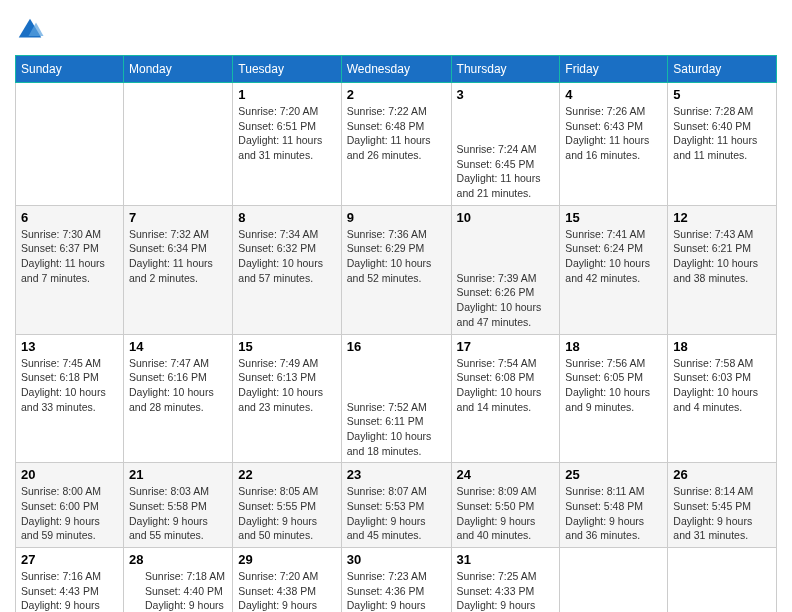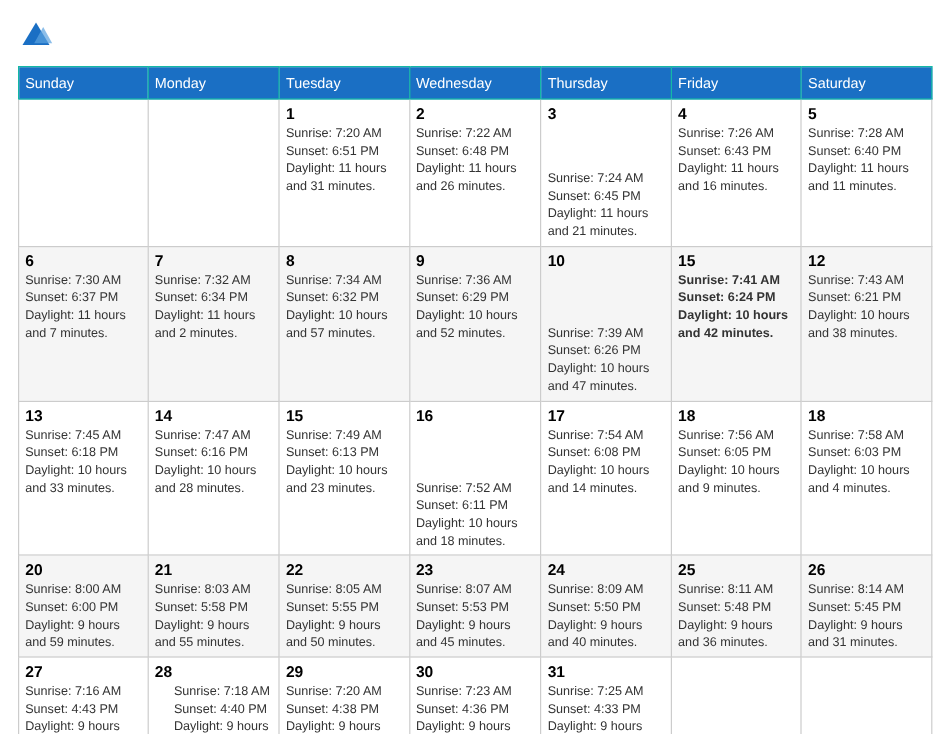--- a/index.html
+++ b/index.html
@@ -181,21 +181,21 @@
 Daylight: 10 hours and 52 minutes.</div>
         </td>
         <td>
           <span class="day-number">10</span>
           <div class="day-info" style="white-space: pre-line; margin-top: 46px;">Sunrise: 7:39 AM
 Sunset: 6:26 PM
 Daylight: 10 hours and 47 minutes.</div>
         </td>
         <td>
           <span class="day-number">15</span>
-          <div class="day-info" style="white-space: pre-line; font-weight: bold;">Sunrise: 7:41 AM
+          <div class="day-info" style="white-space: pre-line;">Sunrise: 7:41 AM
 Sunset: 6:24 PM
 Daylight: 10 hours and 42 minutes.</div>
         </td>
         <td>
           <span class="day-number">12</span>
           <div class="day-info" style="white-space: pre-line;">Sunrise: 7:43 AM
 Sunset: 6:21 PM
 Daylight: 10 hours and 38 minutes.</div>
         </td>
       </tr>

